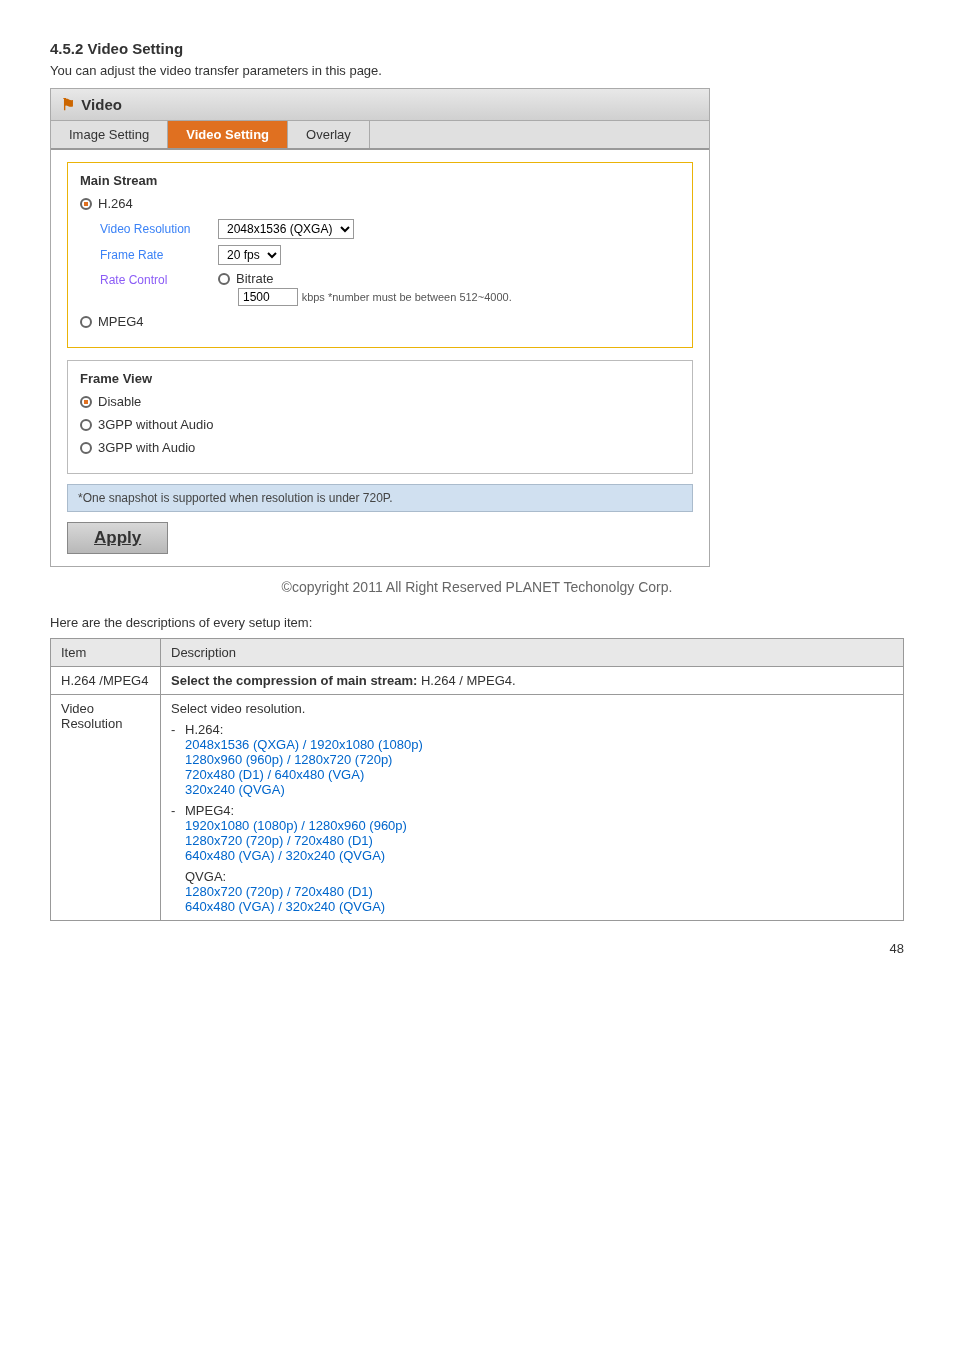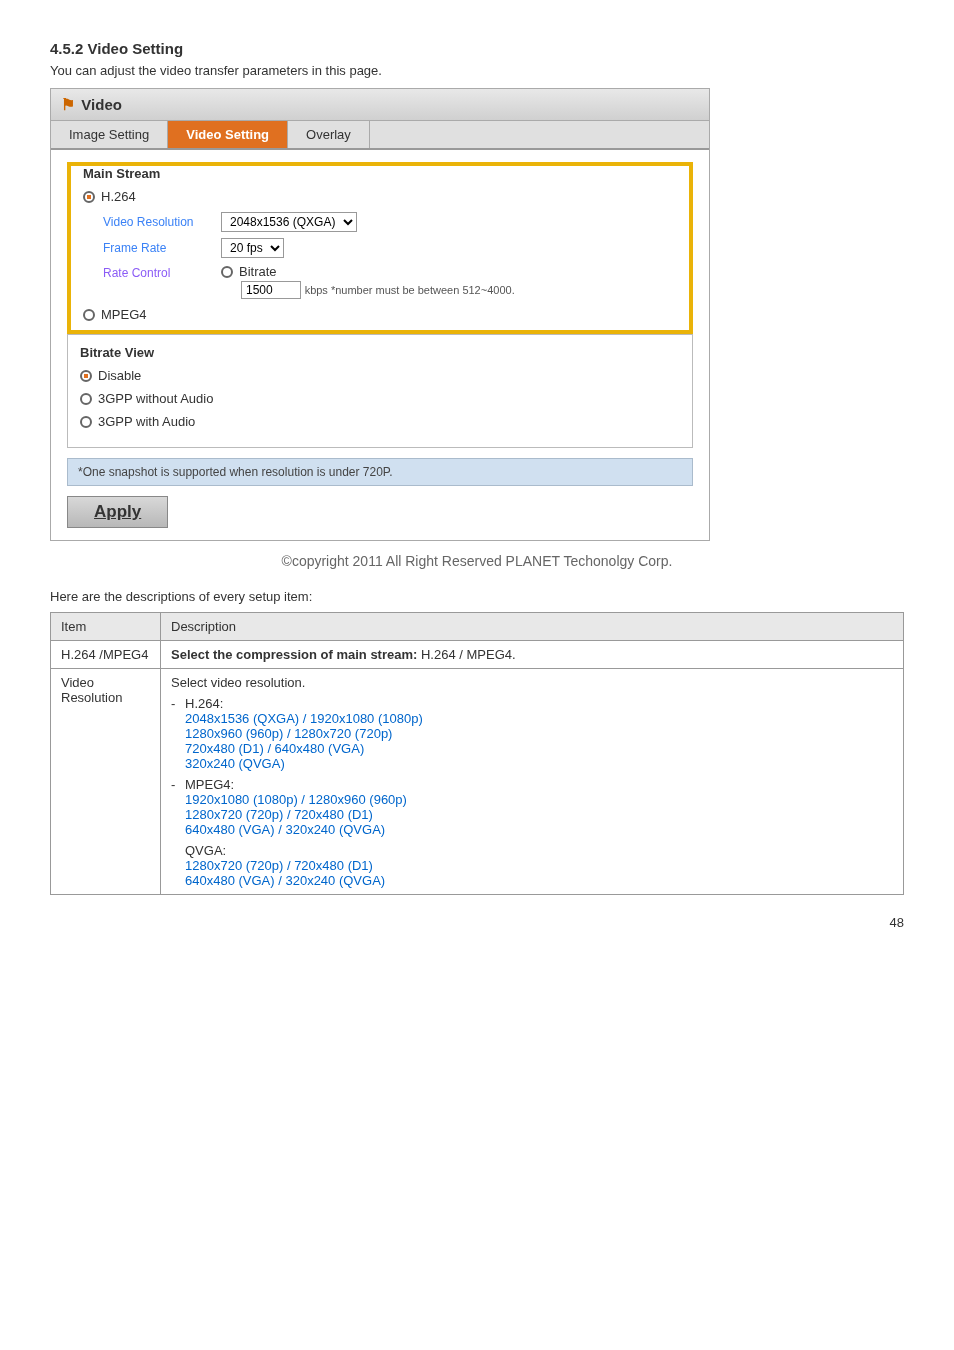--- a/index.html
+++ b/index.html
@@ -70,22 +70,23 @@
     }
 
     
     .panel-content {
       padding: 12px 16px;
       background: #fff;
     }
 
     
     .stream-group {
-      border: 4px solid #eab308;
-      padding: 0 12px;
+      border: 1px solid #eab308;
+      padding: 10px 12px;
+      margin-bottom: 12px;
     }
 
     .stream-group-title {
       font-size: 13px;
       font-weight: bold;
       margin-bottom: 8px;
       color: #333;
     }
 
     .radio-row {
@@ -368,21 +369,21 @@
       </div>
 
       <div class="radio-row" style="margin-top:8px;">
         <span class="radio-empty"></span>
         <span>MPEG4</span>
       </div>
     </div>
 
     
     <div class="mobile-group">
-      <div class="mobile-group-title">Bitrate View</div>
+      <div class="mobile-group-title">Frame View</div>
 
       <div class="radio-row">
         <span class="radio-filled"></span>
         <span>Disable</span>
       </div>
       <div class="radio-row">
         <span class="radio-empty"></span>
         <span>3GPP without Audio</span>
       </div>
       <div class="radio-row">

